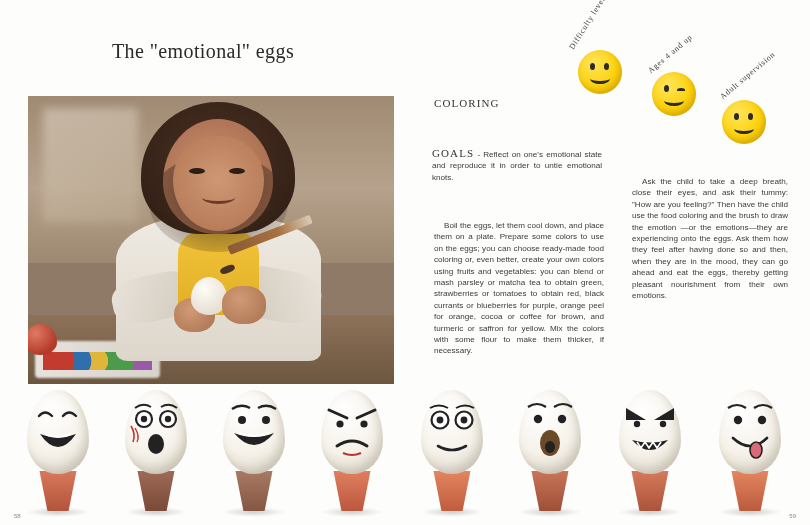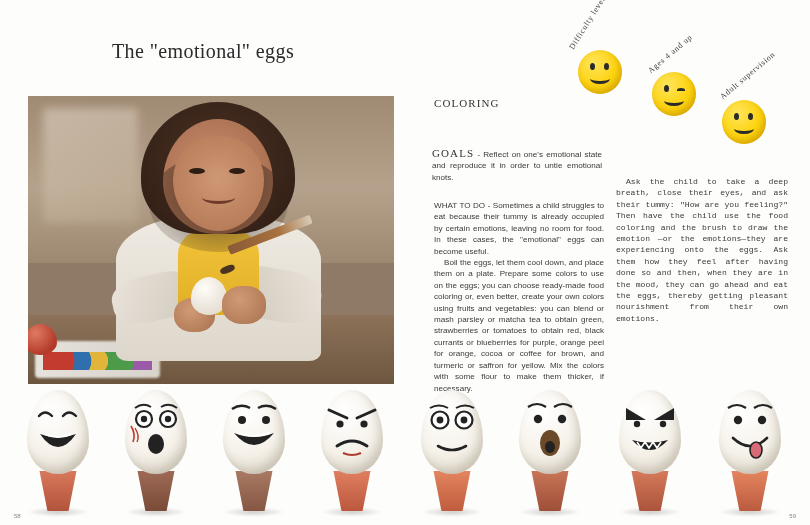--- a/index.html
+++ b/index.html
@@ -207,22 +207,22 @@
     color: #333;
   }
   .whattodo {
     position: absolute;
     left: 434px; top: 200px; width: 170px;
   }
   .col2 {
     position: absolute;
     left: 616px; top: 176px; width: 172px;
   }
-  .col2 p { margin: 0 0 0 0; font-family: Liberation Mono, monospace; }
-  .indent { text-indent: 10px; }
+  .col2 p { margin: 0 0 0 16px; }
+  .indent { text-indent: 10px; margin-top: 20px; }
 
   
   .badge { position: absolute; }
   .badge .smiley {
     width: 44px; height: 44px; border-radius: 50%;
     background: radial-gradient(circle at 36% 30%, #ffe45c 0%, #fdd30d 55%, #e8b800 100%);
     position: relative;
     box-shadow: inset -2px -3px 6px rgba(160,110,0,.35);
   }
   .badge .smiley .e {
@@ -357,21 +357,20 @@
 
   <div class="materials">
     <div class="hand-head">COLORING</div>
   </div>
 
   <div class="goals">
     <p class="body-txt"><span class="hand-inline">GOALS</span> <span>- Reflect on one's emotional state and reproduce it in order to untie emotional knots.</span></p>
   </div>
 
   <div class="whattodo">
-    <p class="body-txt"><span class="hand-inline">WHAT TO DO</span> <span>- Sometimes a child struggles to eat because their tummy is already occupied by certain emotions, leaving no room for food. In these cases, the "emotional" eggs can become useful.</span></p>
     <p class="body-txt indent">Boil the eggs, let them cool down, and place them on a plate. Prepare some colors to use on the eggs; you can choose ready-made food coloring or, even better, create your own colors using fruits and vegetables: you can blend or mash parsley or matcha tea to obtain green, strawberries or tomatoes to obtain red, black currants or blueberries for purple, orange peel for orange, cocoa or coffee for brown, and turmeric or saffron for yellow. Mix the colors with some flour to make them thicker, if necessary.</p>
   </div>
 
   <div class="col2">
     <p class="body-txt indent">Ask the child to take a deep breath, close their eyes, and ask their tummy: "How are you feeling?" Then have the child use the food coloring and the brush to draw the emotion —or the emotions—they are experiencing onto the eggs. Ask them how they feel after having done so and then, when they are in the mood, they can go ahead and eat the eggs, thereby getting pleasant nourishment from their own emotions.</p>
   </div>
 
   <div class="eggrow">
 
     <div class="eggcell" style="left:10px">

